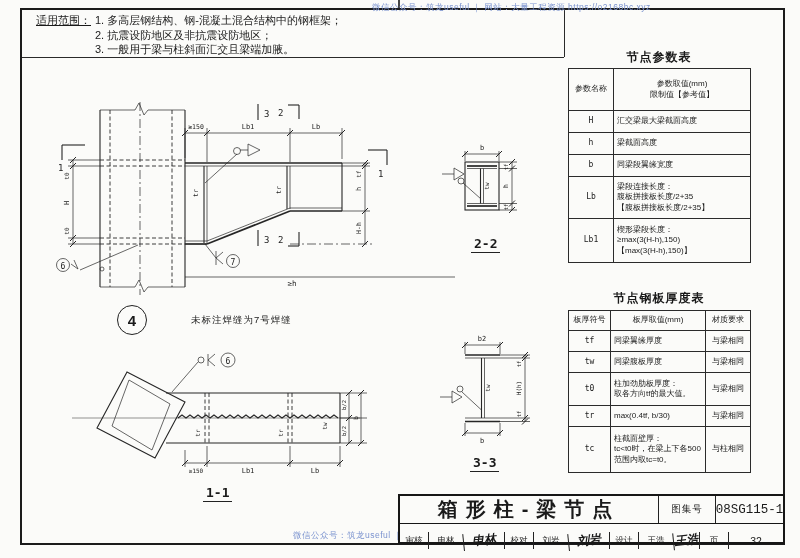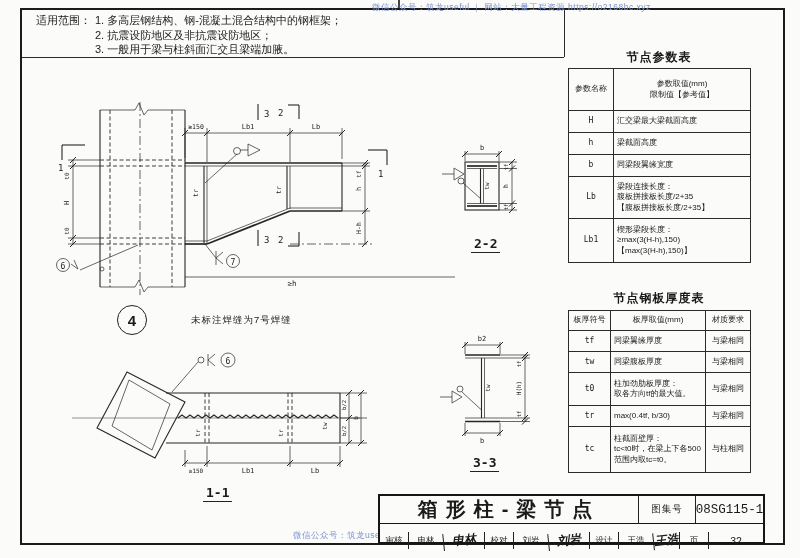--- a/index.html
+++ b/index.html
@@ -12,21 +12,21 @@
   #frame{left:20px;top:8px;width:761px;height:533px;border:2.5px solid #1b1b1b;background:transparent;}
   #notes-underline{left:22px;top:57px;width:542px;height:0;border-top:1.5px solid #2a2a2a;}
   #notes-vline{left:564px;top:10px;width:0;height:47px;border-left:1.5px solid #2a2a2a;}
   #fold-mark{left:398px;top:0;width:1.5px;height:9px;background:#444;}
   
   .wm{color:#7b93cf;font-size:8.5px;letter-spacing:.5px;white-space:nowrap;z-index:1;}
   #wm-top{left:372px;top:2px;}
   #wm-bottom{left:293px;top:530px;}
   
   #scope{left:36px;top:13px;display:flex;font-size:11px;line-height:14.5px;z-index:2;}
-  #scope .lab{white-space:nowrap;margin-right:4px;}
+  #scope .lab{white-space:nowrap;margin-right:4px;text-decoration:underline;}
   
   .tbl-title{font-size:12px;font-weight:bold;text-align:center;width:182px;letter-spacing:1px;z-index:2;}
   table.dt{border-collapse:collapse;table-layout:fixed;background:#fff0;border-radius:7px;}
   table.dt td{border:1px solid #2b2b2b;padding:1px 3px;font-size:8px;line-height:1.3;
     vertical-align:middle;white-space:pre-line;}
   td.sym{text-align:center;font-family:"DejaVu Sans Mono",monospace;font-size:8.5px;}
   td.ctr{text-align:center;}
   #param-table{left:568px;top:68px;width:182px;}
   #param-title{left:568px;top:49px;}
   #thick-table{left:568px;top:310px;width:182px;}
@@ -43,21 +43,21 @@
   .tick{stroke-width:1;}
   
   .cap{font-size:13px;font-weight:bold;font-family:"DejaVu Sans Mono",monospace;
        border-bottom:1.3px solid #222;padding:0 3px 1px;z-index:2;}
   
   #detail-circle{left:117px;top:305px;width:28px;height:28px;border:1.6px solid #222;
      border-radius:50%;display:flex;align-items:center;justify-content:center;
      font-size:15px;font-weight:bold;z-index:2;}
   #detail-note{left:163px;top:314px;font-size:9.5px;letter-spacing:1px;z-index:2;margin-left:28px;}
   
-  #title-block{left:378px;top:494px;width:387px;height:50px;border:2px solid #161616;
+  #title-block{left:398px;top:494px;width:387px;height:50px;border:2px solid #161616;
      background:#fbfbf9;z-index:3;box-sizing:border-box;display:flex;flex-direction:column;gap:8px;}
   #tb-row1{height:29px;border-bottom:1.5px solid #161616;display:flex;align-items:stretch;}
   #tb-row2{flex:1;display:flex;align-items:stretch;}
   .tb-cell{display:flex;align-items:center;justify-content:center;border-left:1px solid #222;
      overflow:hidden;white-space:nowrap;}
   .tb-cell:first-child{border-left:none;}
   #tb-title{width:258px;font-size:20px;font-weight:bold;letter-spacing:8px;}
   #tb-atlas-label{width:56px;font-size:9.5px;letter-spacing:1px;}
   #tb-atlas-no{flex:1;font-size:12.5px;font-family:Liberation Mono, monospace;}
   .r2l{font-size:8.5px;}

